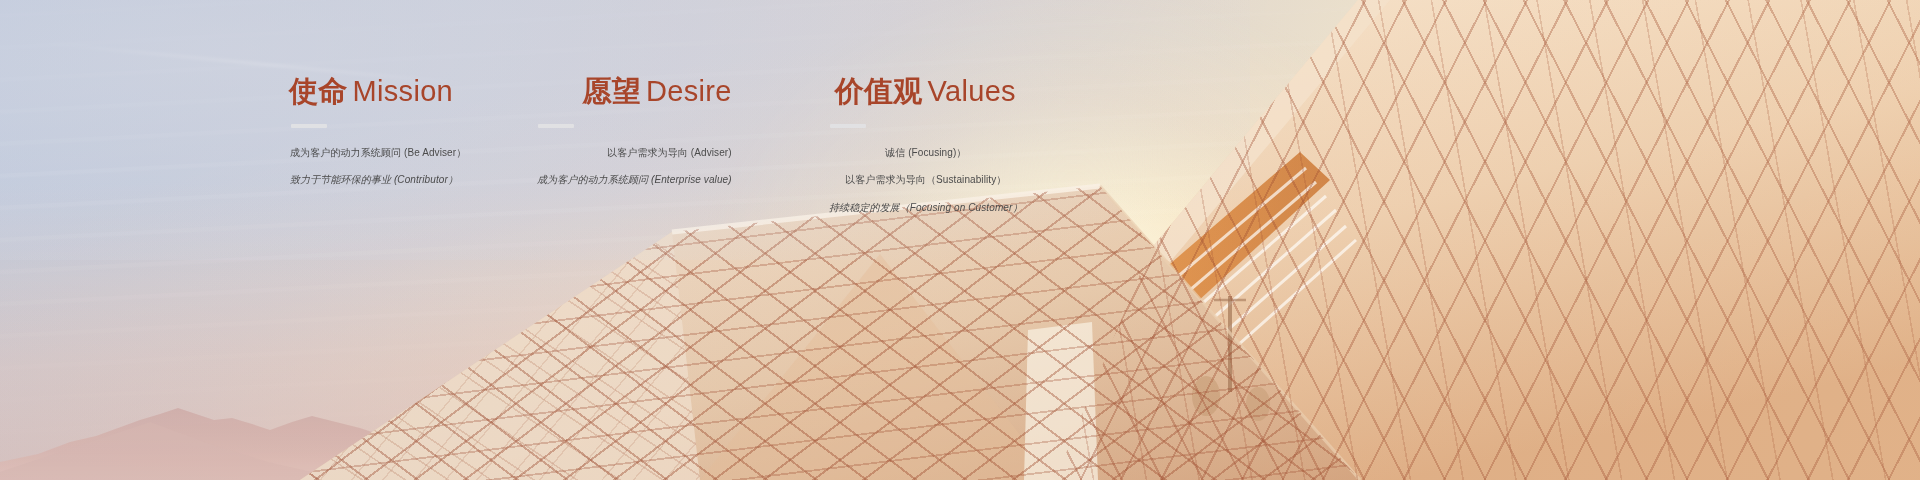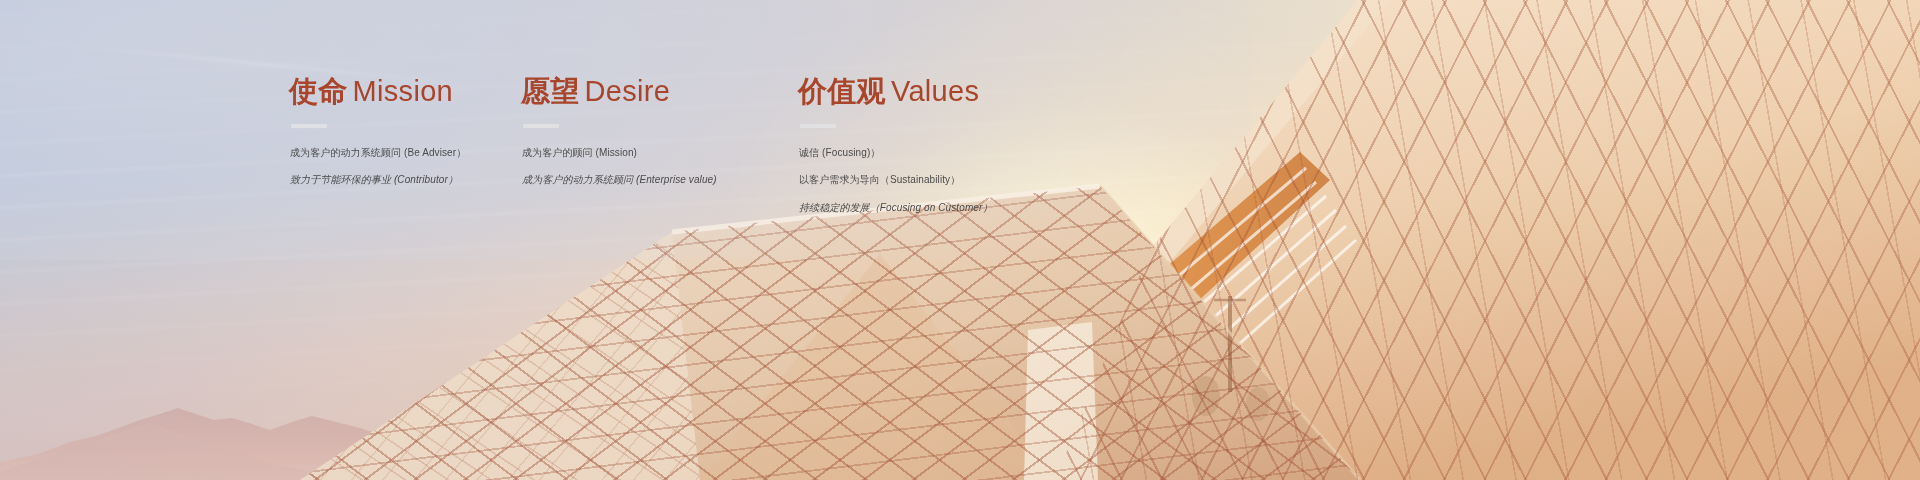--- a/index.html
+++ b/index.html
@@ -79,22 +79,22 @@
   .text-wash{
     position:absolute;left:0;top:0;width:1250px;height:260px;
     background:radial-gradient(120% 140% at 18% 20%, rgba(214,216,226,.60) 0%, rgba(214,216,226,.30) 45%, rgba(214,216,226,0) 78%);
     pointer-events:none;
   }
 
   
   .content{position:absolute;left:0;top:0;width:1920px;height:480px;}
   .col{position:absolute;top:76px;}
   .col-mission{left:289px;}
-  .col-desire{left:521px;}
-  .col-values{left:798px;}
+  .col-desire{left:536px;text-align:right;}
+  .col-values{left:828px;text-align:center;}
 
   .col-title{
     font-size:29px;font-weight:700;color:#a8452a;
     letter-spacing:.3px;line-height:1.1;white-space:nowrap;
     margin:0 0 0 0;
   }
   .col-title .en{font-weight:400;padding-left:5px;}
   .divider{
     width:36px;height:4px;background:rgba(226,226,228,.92);
     margin:16px 0 18px 2px;border-radius:1px;
@@ -253,21 +253,21 @@
       <div class="divider"></div>
       <p class="col-line">成为客户的动力系统顾问 (Be Adviser）</p>
       <p class="col-line">致力于节能环保的事业 (Contributor）</p>
     </div>
 
     <div class="col col-desire">
       <div class="col-title">
         <span>愿望</span><span class="en">Desire</span>
       </div>
       <div class="divider"></div>
-      <p class="col-line">成为客户的顾问 (Mission)</p>
+      <p class="col-line">以客户需求为导向 (Adviser)</p>
       <p class="col-line">成为客户的动力系统顾问 (Enterprise value)</p>
     </div>
 
     <div class="col col-values">
       <div class="col-title">
         <span>价值观</span><span class="en">Values</span>
       </div>
       <div class="divider"></div>
       <p class="col-line">诚信 (Focusing)）</p>
       <p class="col-line">以客户需求为导向（Sustainability）</p>

